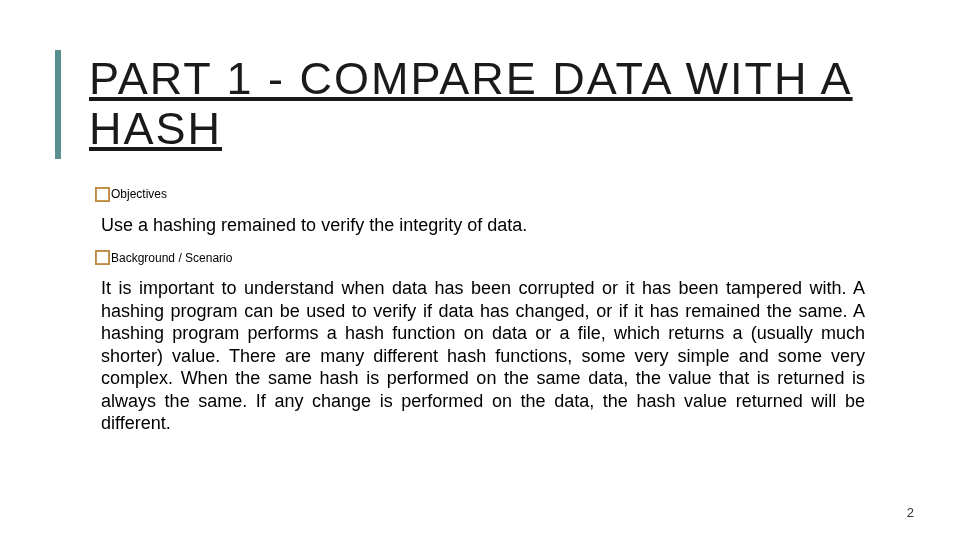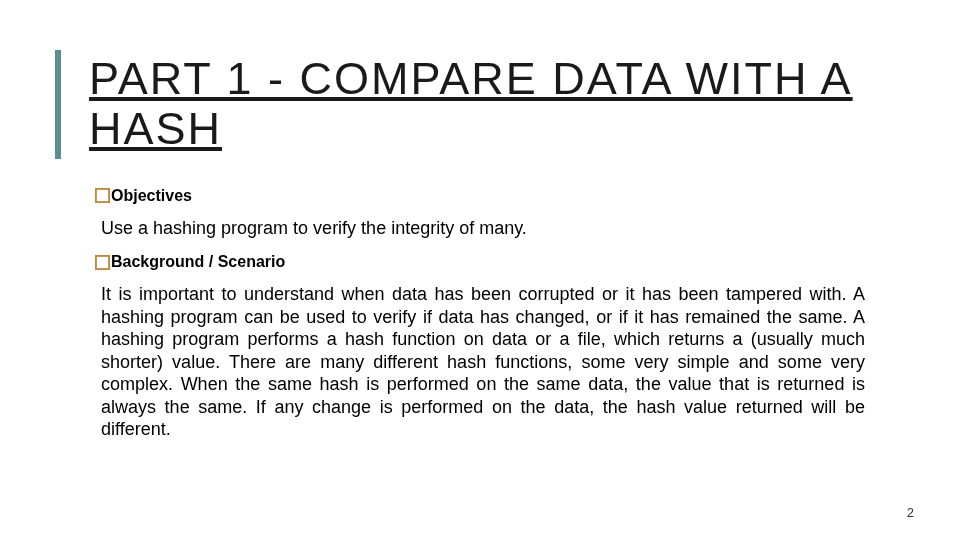--- a/index.html
+++ b/index.html
@@ -49,22 +49,22 @@
       margin-bottom: 12px;
       margin-top: 6px;
     }
     .bullet-icon {
       width: 15px;
       height: 15px;
       flex-shrink: 0;
       margin-right: 1px;
     }
     .bullet-heading-text {
-      font-weight: bold;
-      font-size: 16px;
+      font-weight: normal;
+      font-size: 12px;
       color: #000000;
     }
     .body-text {
       font-size: 18px;
       line-height: 1.25;
       padding-left: 6px;
       color: #000000;
       margin-bottom: 14px;
     }
     .justified {
@@ -88,21 +88,21 @@
   </div>
 
   <div class="content">
 
     <div class="bullet-heading">
       <svg class="bullet-icon" viewBox="0 0 16 16">
         <rect x="1" y="1" width="14" height="14" fill="none" stroke="#c08a3e" stroke-width="2"></rect>
       </svg>
       <span class="bullet-heading-text">Objectives</span>
     </div>
-    <div class="body-text">Use a hashing program to verify the integrity of many.</div>
+    <div class="body-text">Use a hashing remained to verify the integrity of data.</div>
 
     <div class="bullet-heading">
       <svg class="bullet-icon" viewBox="0 0 16 16">
         <rect x="1" y="1" width="14" height="14" fill="none" stroke="#c08a3e" stroke-width="2"></rect>
       </svg>
       <span class="bullet-heading-text">Background / Scenario</span>
     </div>
     <div class="body-text justified">It is important to understand when data has been corrupted or it has been tampered with. A hashing program can be used to verify if data has changed, or if it has remained the same. A hashing program performs a hash function on data or a file, which returns a (usually much shorter) value. There are many different hash functions, some very simple and some very complex. When the same hash is performed on the same data, the value that is returned is always the same. If any change is performed on the data, the hash value returned will be different.</div>
 
   </div>

